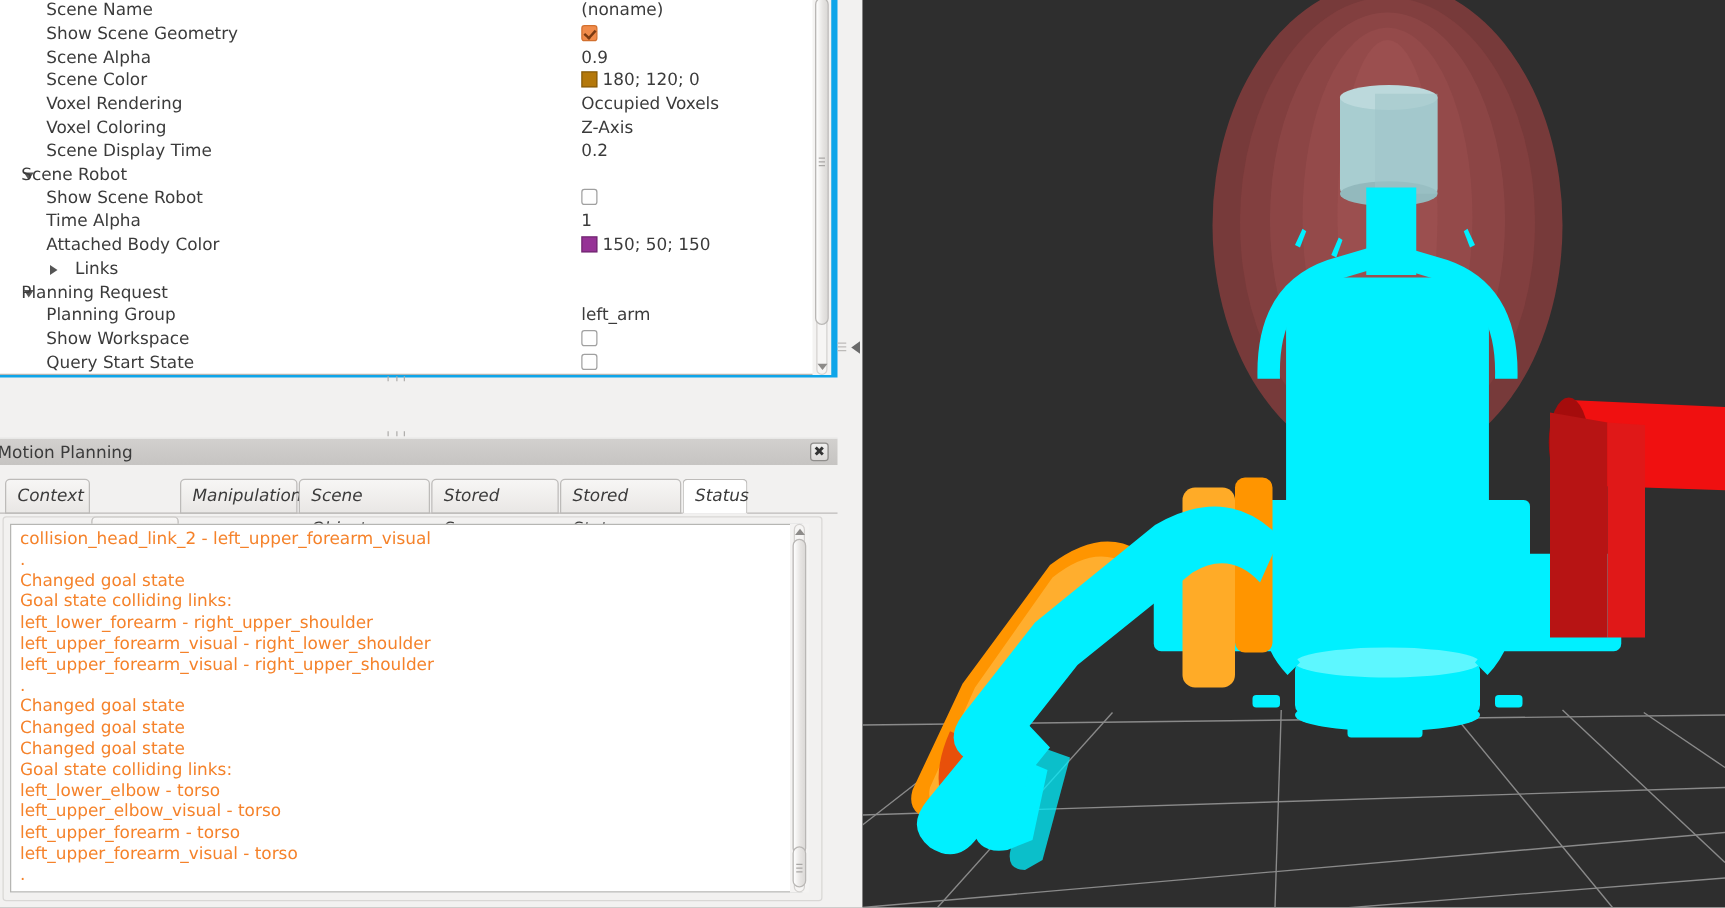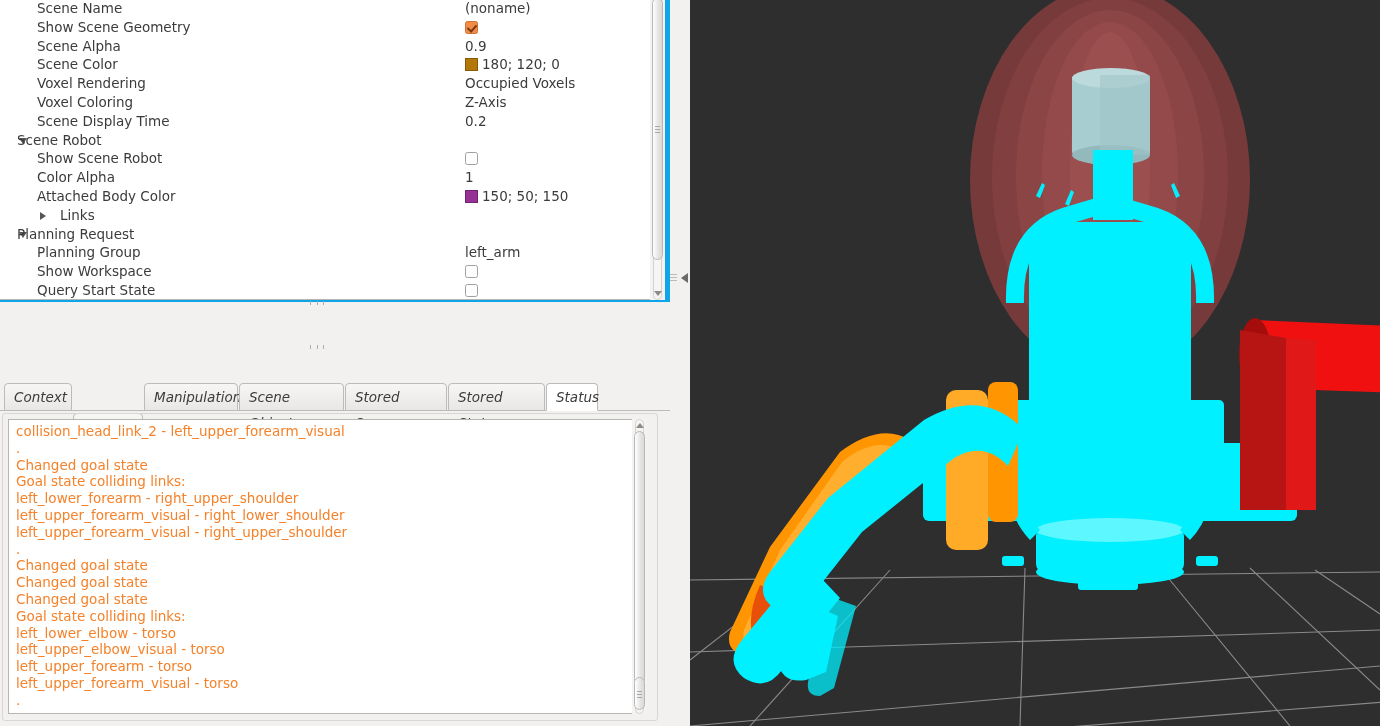--- a/index.html
+++ b/index.html
@@ -331,21 +331,21 @@
             <div class="tree-row">
               <span class="arrow down a0"></span>
               <span class="tree-name indent-0">Scene Robot</span>
               <span class="tree-val"></span>
             </div>
             <div class="tree-row">
               <span class="tree-name indent-1">Show Scene Robot</span>
               <span class="tree-val"><span class="cbox"></span></span>
             </div>
             <div class="tree-row">
-              <span class="tree-name indent-1">Color Alpha</span>
+              <span class="tree-name indent-1">Time Alpha</span>
               <span class="tree-val"><span>1</span></span>
             </div>
             <div class="tree-row">
               <span class="tree-name indent-1">Attached Body Color</span>
               <span class="tree-val"><span class="swatch" style="background: rgb(150, 50, 150);"></span><span>150; 50; 150</span></span>
             </div>
             <div class="tree-row">
               <span class="arrow right a1"></span>
               <span class="tree-name indent-2">Links</span>
               <span class="tree-val"></span>
@@ -397,20 +397,24 @@
         <i></i>
         <i></i>
     </div>
     <div class="hgrip" style="left:310px; top:344px;">
       <i></i>
         <i></i>
         <i></i>
     </div>
 
 
+    <div id="mp-title">
+      <span class="label">Motion Planning</span>
+      <div id="mp-close">✖</div>
+    </div>
 
     <div id="tabbar">
         <div class="tab" style="left: 4px; width: 68px;">Context</div>
         <div class="tab" style="left: 73px; width: 70px; margin-top: 30px;">Planning</div>
         <div class="tab" style="left: 144px; width: 94px;">Manipulation</div>
         <div class="tab" style="left: 239px; width: 105px;">Scene Objects</div>
         <div class="tab" style="left: 345px; width: 102px;">Stored Scenes</div>
         <div class="tab" style="left: 448px; width: 97px;">Stored States</div>
         <div class="tab active" style="left: 546px; width: 52px;">Status</div>
       </div>

